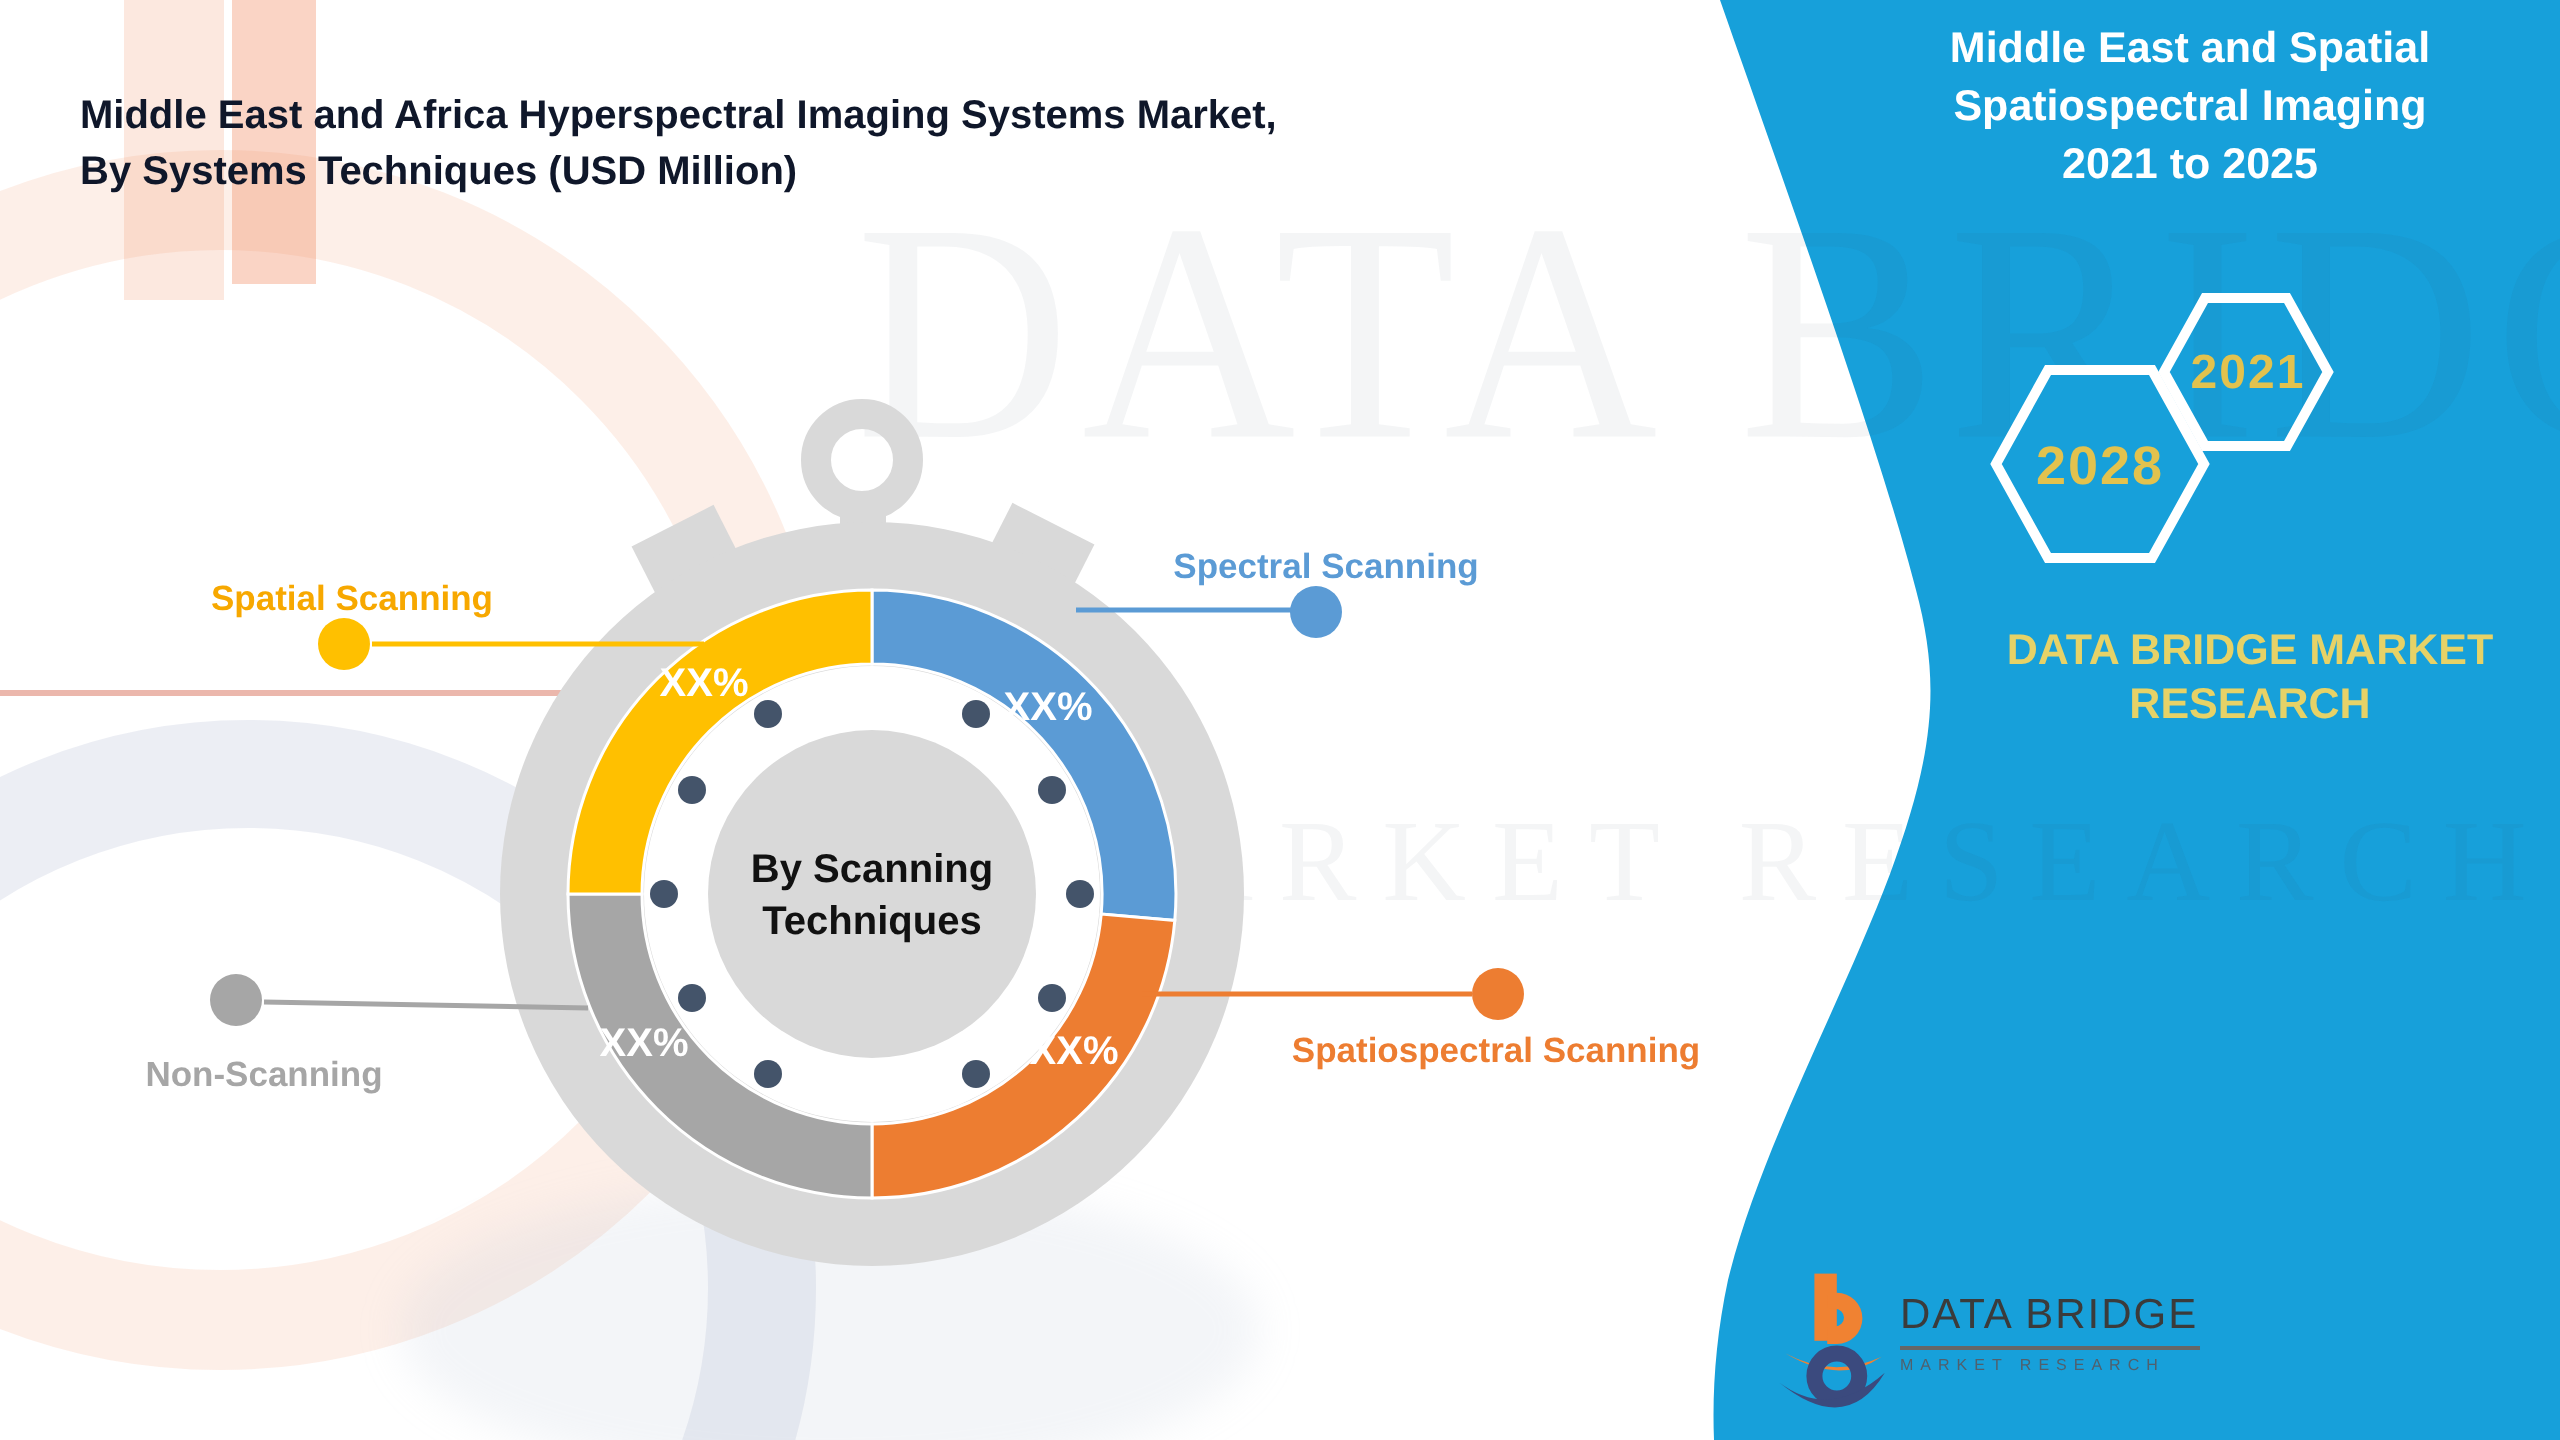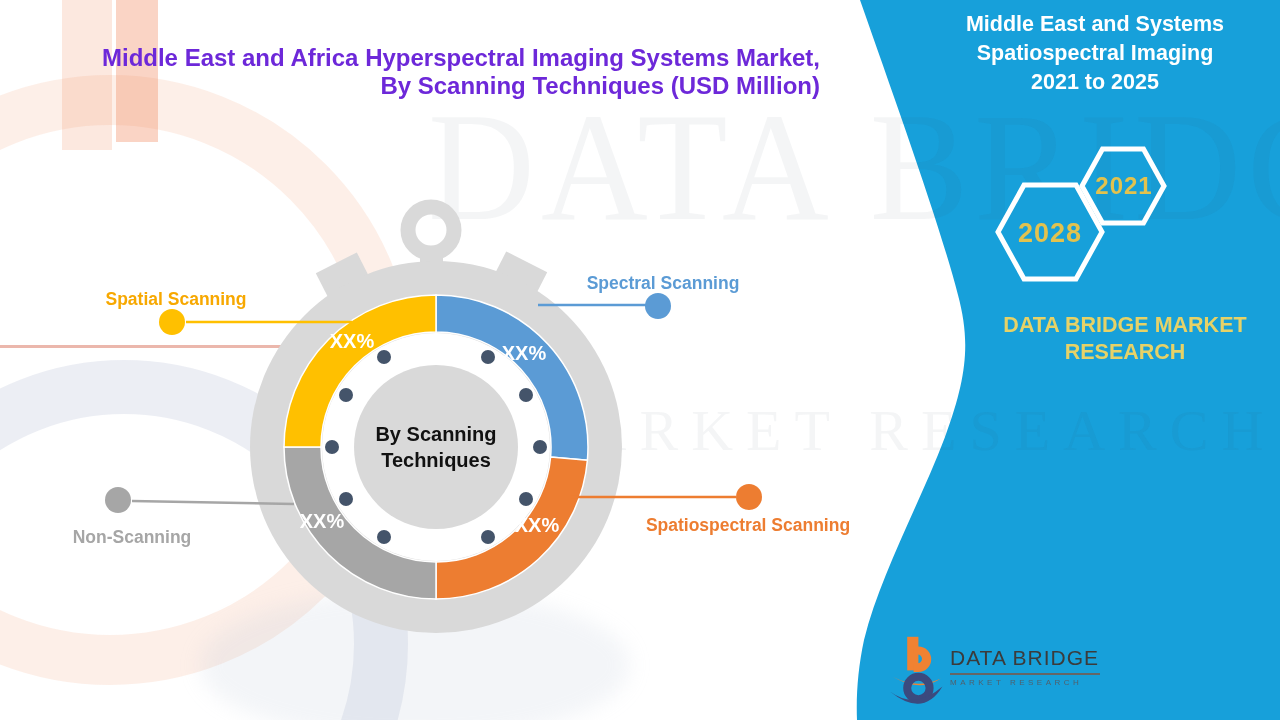--- a/index.html
+++ b/index.html
@@ -19,22 +19,22 @@
            background:rgba(190,200,215,0.18);filter:blur(10px);}
 
   
   .wm-text1{left:428px;top:88px;font-family:"Liberation Serif", serif;font-size:148px;
             line-height:150px;letter-spacing:6px;color:rgba(55,75,95,0.055);white-space:nowrap;
             transform:scaleY(1.05);transform-origin:top left;}
   .wm-text2{left:520px;top:396px;font-family:"Liberation Serif", serif;font-size:58px;
             line-height:70px;letter-spacing:13px;color:rgba(55,75,95,0.055);white-space:nowrap;}
 
   
-  .main-title{left:40px;top:44px;width:780px;text-align:right;color:#6d28d9;
-              font-size:24px;font-weight:700;line-height:28px;}
+  .main-title{left:40px;top:44px;width:780px;text-align:left;color:#0f172a;
+              font-size:20px;font-weight:700;line-height:28px;}
 
   
   .banner-title{left:930px;top:10px;width:330px;text-align:center;color:#ffffff;
                 font-size:21.5px;font-weight:600;line-height:29px;}
   .banner-brand{left:960px;top:312px;width:330px;text-align:center;color:#E6D267;
                 font-size:21.5px;font-weight:600;line-height:27px;}
 
   
   .logo-wrap{left:888px;top:634px;width:230px;height:76px;}
   .logo-mark{position:absolute;left:0;top:0;}
@@ -63,21 +63,21 @@
 
   <svg class="abs" width="1280" height="720" viewBox="0 0 1280 720">
     <path d="M860 0 C895 100 940 225 958 295 C970 340 968 375 945 437 C920 503 880 575 864 640 C858 668 856 695 857 720 L1280 720 L1280 0 Z" fill="#17A0DA"></path>
   </svg>
 
   <div class="abs wm-text1">DATA BRIDGE</div>
   <div class="abs wm-text2">MARKET RESEARCH</div>
 
   <div class="abs main-title">
     <div>Middle East and Africa Hyperspectral Imaging Systems Market,</div>
-    <div>By Scanning Techniques (USD Million)</div>
+    <div>By Systems Techniques (USD Million)</div>
   </div>
 
   <svg class="abs" width="1280" height="720" viewBox="0 0 1280 720">
 
     <g>
       <circle cx="431" cy="230" r="23" fill="none" stroke="#D9D9D9" stroke-width="15"></circle>
       <rect x="420" y="252" width="23" height="28" fill="#D9D9D9"></rect>
       <rect x="412" y="274" width="39" height="28" fill="#D9D9D9"></rect>
     </g>
     <rect x="321" y="261" width="46" height="34" fill="#D9D9D9" transform="rotate(-27 344 278)"></rect>
@@ -132,21 +132,21 @@
       <text x="748" y="531" text-anchor="middle" class="seg-callout" fill="#ED7D31">Spatiospectral Scanning</text>
     </g>
     <g>
       <line x1="132" y1="501" x2="294" y2="504" stroke="#A6A6A6" stroke-width="2.5"></line>
       <circle cx="118" cy="500" r="13" fill="#A6A6A6"></circle>
       <text x="132" y="543" text-anchor="middle" class="seg-callout" fill="#A6A6A6">Non-Scanning</text>
     </g>
   </svg>
 
   <div class="abs banner-title">
-    <div>Middle East and Systems</div>
+    <div>Middle East and Spatial</div>
     <div>Spatiospectral Imaging</div>
     <div>2021 to 2025</div>
   </div>
 
   <svg class="abs" width="1280" height="720" viewBox="0 0 1280 720">
     <polygon points="1082,186 1102.5,149 1143.5,149 1164,186 1143.5,223 1102.5,223" fill="none" stroke="#ffffff" stroke-width="5"></polygon>
     <polygon points="998,232 1024,185 1076,185 1102,232 1076,279 1024,279" fill="#17A0DA" stroke="#ffffff" stroke-width="5"></polygon>
     <text x="1124" y="194" text-anchor="middle" class="hex-year" font-size="24">2021</text>
     <text x="1050" y="242" text-anchor="middle" class="hex-year" font-size="27">2028</text>
   </svg>

